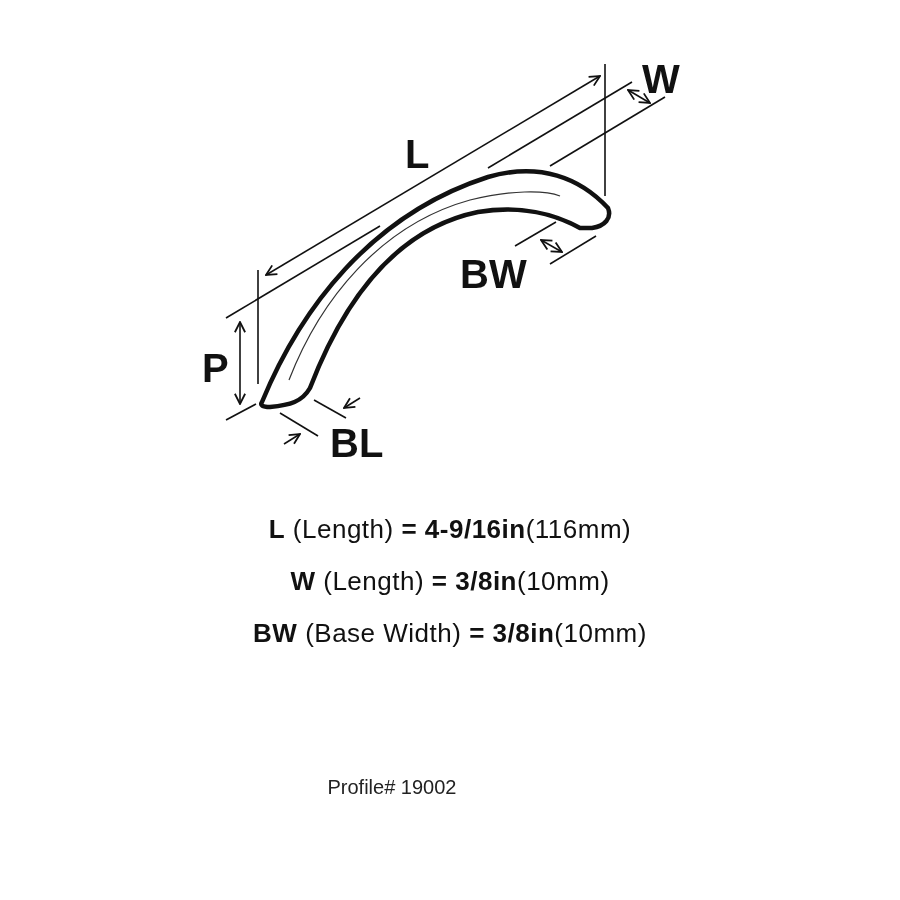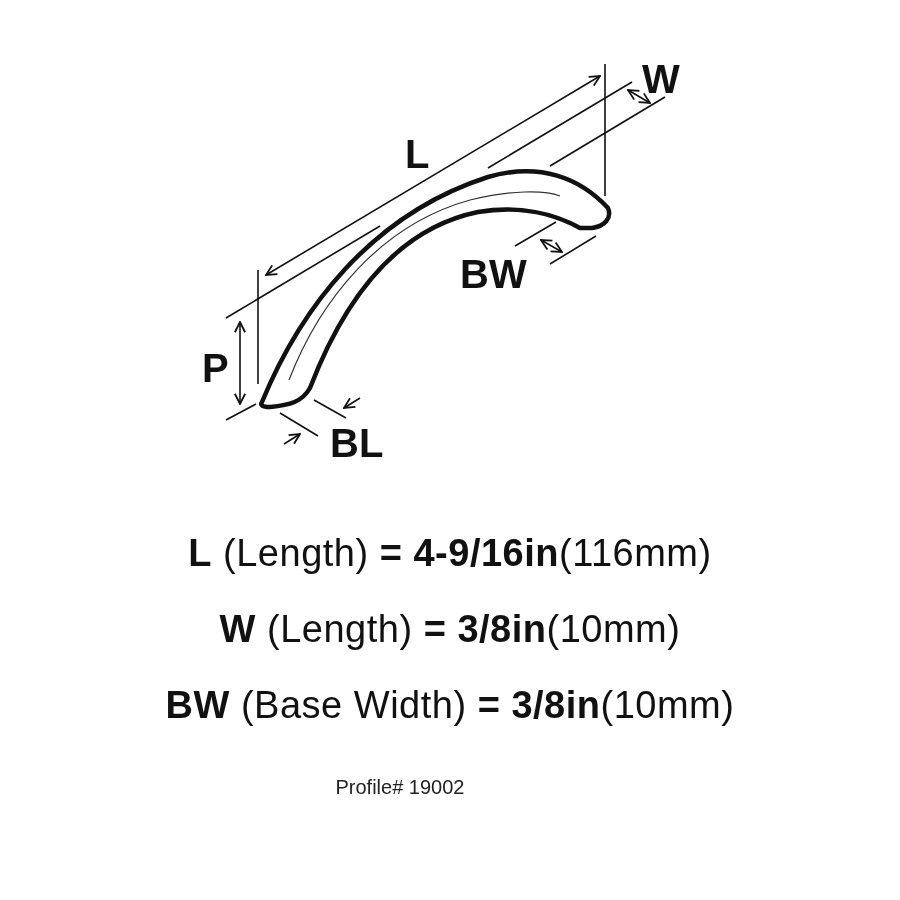--- a/index.html
+++ b/index.html
@@ -1,27 +1,27 @@
 <!DOCTYPE html>
 <html><head>
 <meta charset="utf-8">
 <style>
   html, body { margin: 0; padding: 0; background: #ffffff; }
   body { width: 900px; height: 900px; position: relative; overflow: hidden;
          font-family: "Liberation Sans", "DejaVu Sans", sans-serif; color: #111; }
   #drawing { position: absolute; left: 0; top: 0; width: 900px; height: 480px; }
   .dim-label { font-family: "Liberation Sans", sans-serif; font-weight: 700; font-size: 40px; fill: #111; }
   .specs { position: absolute; left: 0; top: 503px; width: 900px; text-align: center; }
-  .spec-line { font-size: 38px; line-height: 52px; height: 52px; white-space: nowrap; letter-spacing: 0.5px; margin-top: 24px; }
+  .spec-line { font-size: 26px; line-height: 52px; height: 52px; white-space: nowrap; letter-spacing: 0.5px; }
   .spec-code { font-weight: 700; }
   .spec-name { font-weight: 400; }
   .spec-eq { font-weight: 700; }
   .spec-in { font-weight: 700; }
   .spec-mm { font-weight: 400; }
-  .profile { position: absolute; left: 16px; top: 776px; width: 768px; text-align: center;
+  .profile { position: absolute; left: 8px; top: 776px; width: 768px; text-align: center;
              font-size: 20px; color: #222; }
 </style>
 </head>
 <body>
 
 <svg id="drawing" viewBox="0 0 900 480" xmlns="http://www.w3.org/2000/svg">
   <defs>
     <marker id="ah" viewBox="0 0 10 10" refX="9" refY="5" markerWidth="8" markerHeight="8" orient="auto-start-reverse">
       <path d="M1,1 L9,5 L1,9" fill="none" stroke="#111" stroke-width="1.4"></path>
     </marker>

